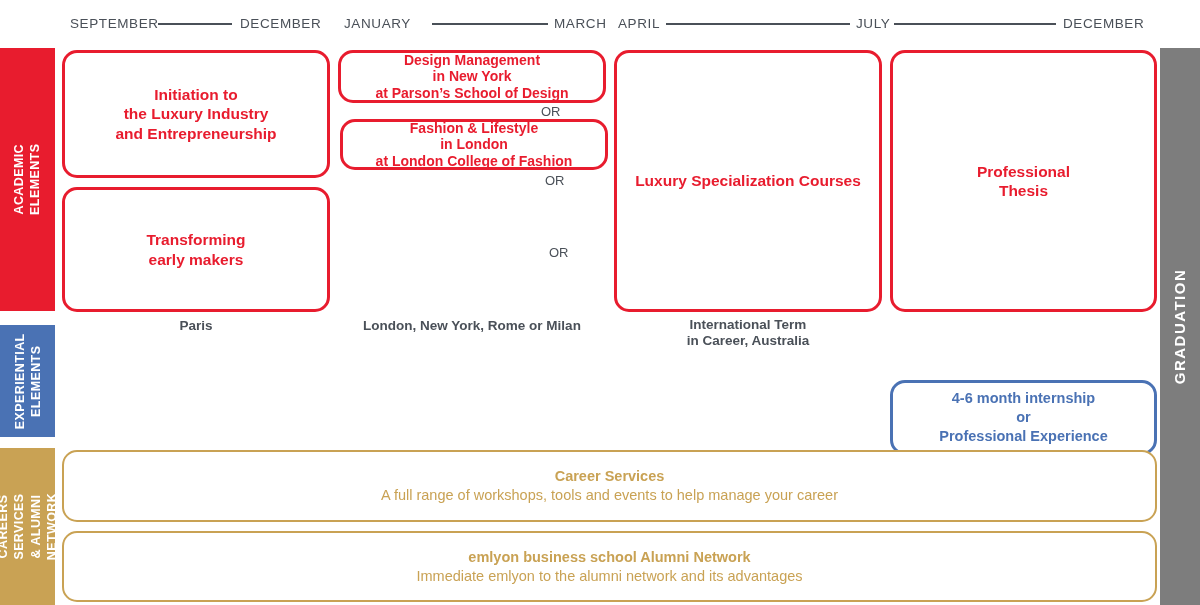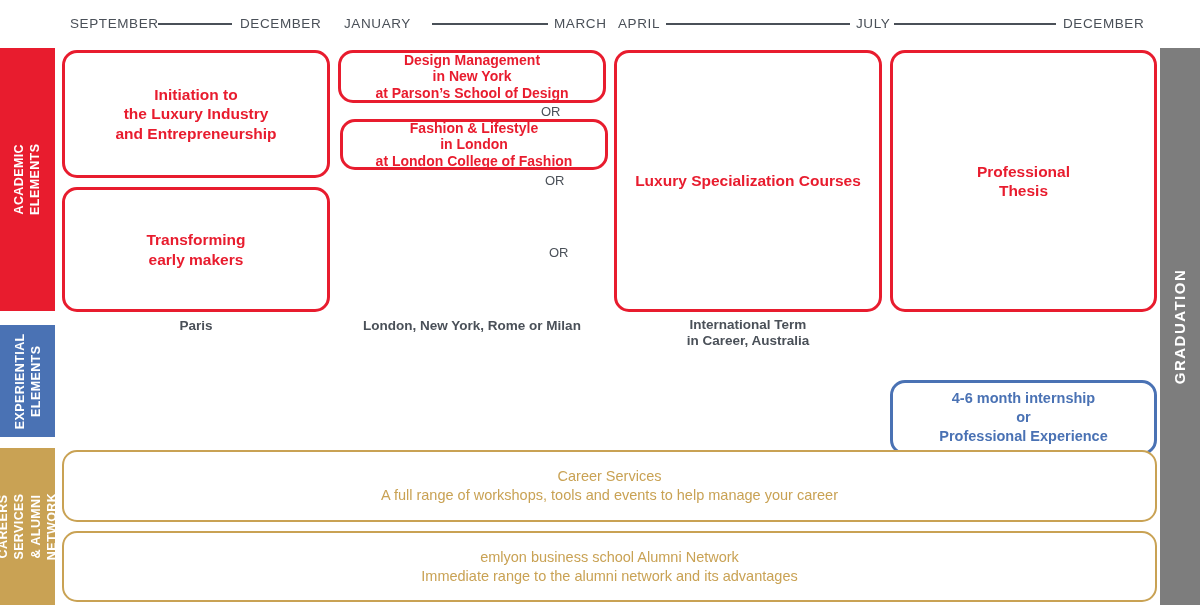--- a/index.html
+++ b/index.html
@@ -30,21 +30,21 @@
   .box-gold { border:2px solid #C9A254; color:#C9A254; flex-direction:column; }
   .prelines { white-space:pre-line; }
   .t15 { font-size:15.5px; line-height:1.25; }
   .t14 { font-size:14px; line-height:1.18; }
 
   .or-label { position:absolute; font-size:13px; font-weight:500; color:#4A5058; }
 
   .loc-label { position:absolute; text-align:center; font-size:13.5px; font-weight:bold; color:#4A5058;
                line-height:1.15; white-space:pre-line; }
 
-  .gold-title { font-size:14.5px; font-weight:normal; line-height:1.3; }
+  .gold-title { font-size:14.5px; font-weight:bold; line-height:1.3; }
   .gold-desc  { font-size:14.5px; line-height:1.3;text-align:right; }
 </style>
 </head>
 <body>
 
 <div id="stage">
 
   <div class="tl-label" style="left:70px;">SEPTEMBER</div>
   <div class="tl-line" style="left:158px; width:74px;"></div>
   <div class="tl-label" style="left:240px;">DECEMBER</div>
@@ -116,16 +116,16 @@
 or
 Professional Experience</div>
   </div>
 
   <div class="box box-gold" style="left:62px; top:450px; width:1095px; height:72px;">
     <div class="gold-title">Career Services</div>
     <div class="gold-desc">A full range of workshops, tools and events to help manage your career</div>
   </div>
   <div class="box box-gold" style="left:62px; top:531px; width:1095px; height:71px;">
     <div class="gold-title">emlyon business school Alumni Network</div>
-    <div class="gold-desc">Immediate range to the alumni network and its advantages</div>
+    <div class="gold-desc">Immediate emlyon to the alumni network and its advantages</div>
   </div>
 
 </div>
 
 </body></html>

